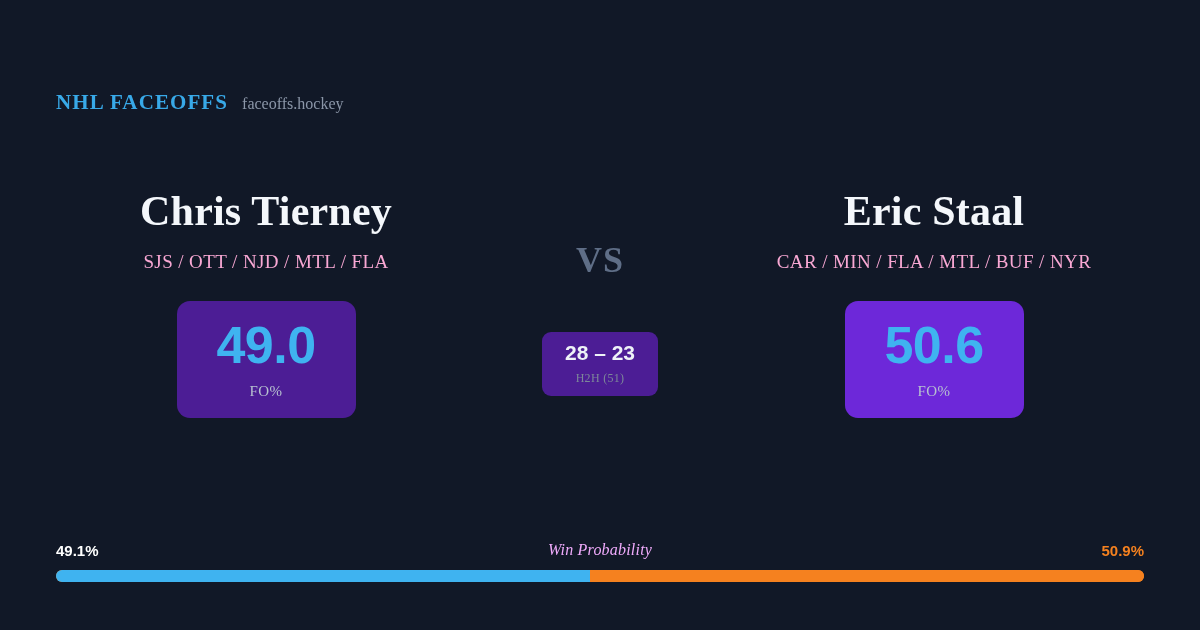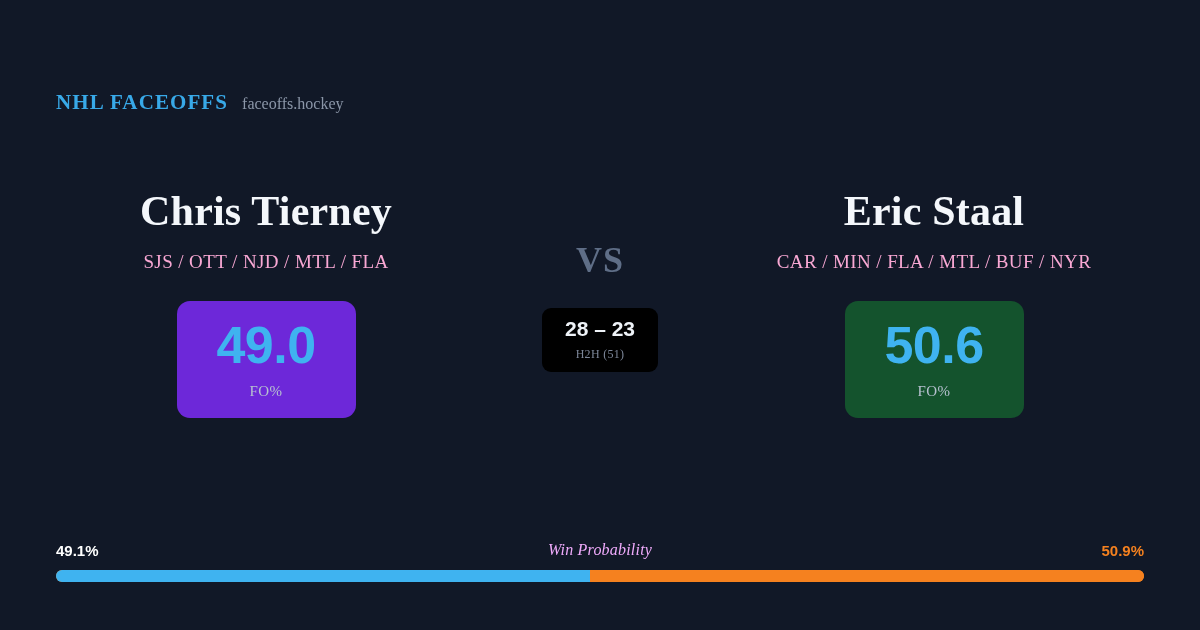--- a/index.html
+++ b/index.html
@@ -100,20 +100,21 @@
     letter-spacing: 0.5px;
   }
 
   
   .center-col {
     width: 200px;
     display: flex;
     flex-direction: column;
     align-items: center;
     padding-top: 52px;
+    gap: 24px;
   }
   .vs-text {
     font-family: "Liberation Serif", "DejaVu Serif", serif;
     font-size: 36px;
     font-weight: bold;
     color: #5f6e87;
     letter-spacing: 1px;
     line-height: 1;
   }
   .h2h-box {
@@ -206,38 +207,38 @@
 <div class="brand-bar">
   <span class="brand-name" style="color: rgb(56, 169, 232); margin-top: 44px;">NHL FACEOFFS</span>
   <span class="brand-domain" style="color: rgb(139, 150, 168);">faceoffs.hockey</span>
 </div>
 
 <div class="matchup">
 
   <div class="player">
     <div class="player-name">Chris Tierney</div>
     <div class="player-teams">SJS / OTT / NJD / MTL / FLA</div>
-    <div class="stat-card" style="background: #6d28d9;">
+    <div class="stat-card" style="background: #4c1d95;">
       <div class="stat-value" style="color: rgb(63, 179, 240);">49.0</div>
       <div class="stat-label">FO%</div>
     </div>
   </div>
 
   <div class="center-col">
     <div class="vs-text">VS</div>
-    <div class="h2h-box" style="background: #000000;">
+    <div class="h2h-box" style="background: #4c1d95;">
       <div class="h2h-score">28 – 23</div>
       <div class="h2h-label">H2H (51)</div>
     </div>
   </div>
 
   <div class="player">
     <div class="player-name">Eric Staal</div>
     <div class="player-teams">CAR / MIN / FLA / MTL / BUF / NYR</div>
-    <div class="stat-card" style="background: #14532d;">
+    <div class="stat-card" style="background: #6d28d9;">
       <div class="stat-value" style="color: rgb(63, 179, 240);">50.6</div>
       <div class="stat-label">FO%</div>
     </div>
   </div>
 
 </div>
 
 <div class="winprob">
   <div class="winprob-labels">
     <span class="wp-left" style="color: #ffffff;">49.1%</span>

